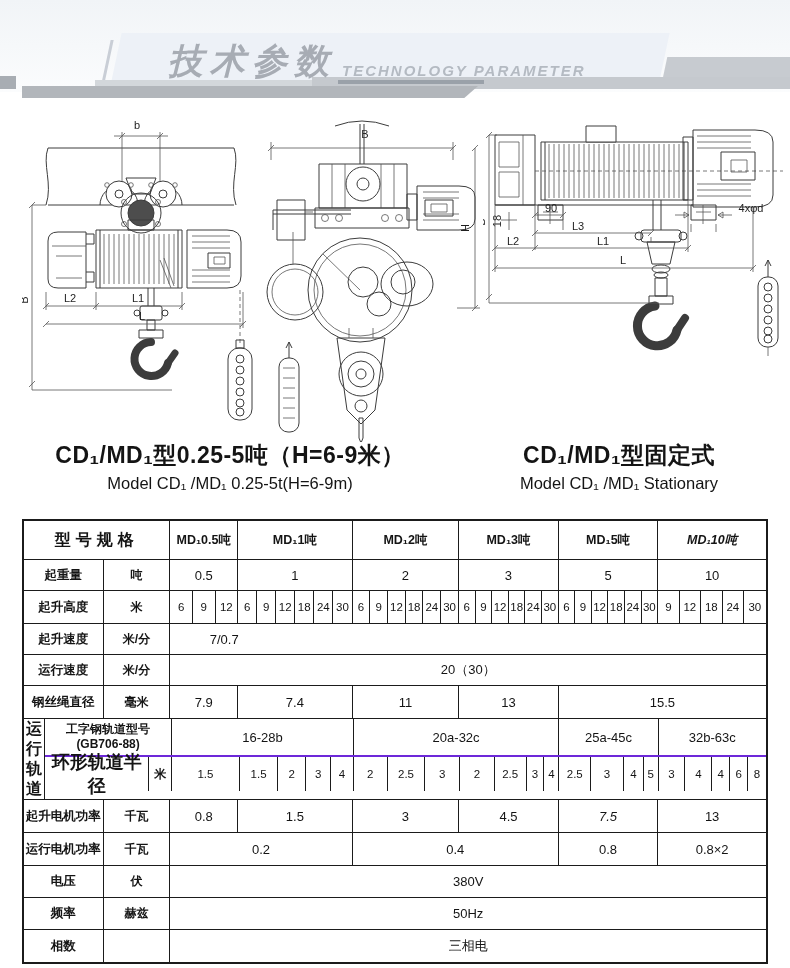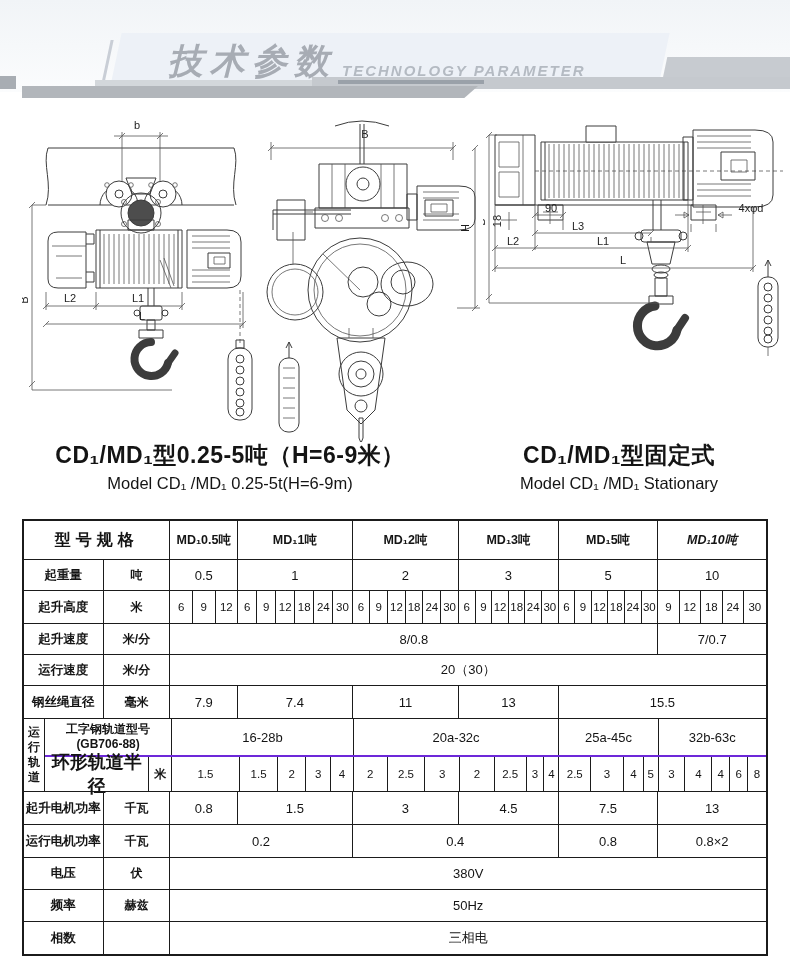--- a/index.html
+++ b/index.html
@@ -47,21 +47,21 @@
   .unit{width:8.99%;font-size:12px;font-weight:600;}
   .vals{width:80.27%;display:flex;}
   .vc{display:flex;flex:0 0 auto;align-items:center;justify-content:center;border-right:1px solid #1b1b1b;box-sizing:border-box;font-size:13px;overflow:hidden;}
   .vals .vc:last-child{border-right:none;}
   .lblw{width:19.73%;font-size:16px;font-weight:600;letter-spacing:5px;}
   .hdr .vc{font-weight:700;font-size:12.5px;}
   .dense .vc{font-size:11.5px;}
   .h38{height:38px}.h30{height:30px}.h32{height:32px}.h31{height:31px}.h36{height:36px}.h34{height:34px}
   .railsec{display:flex;border-bottom:1px solid #1b1b1b;}
   .strip{width:2.55%;border-right:1px solid #1b1b1b;box-sizing:border-box;display:flex;align-items:center;justify-content:center;
-         font-size:12px;font-weight:600;line-height:1.25;word-break:break-all;text-align:center;padding:0 10px;}
+         font-size:16px;font-weight:600;line-height:1.25;word-break:break-all;text-align:center;padding:0 10px;}
   .railrows{width:97.45%;display:flex;flex-direction:column;}
   .railrows .trow{border-bottom:none;}
   .railrows .trow.rrtop{border-bottom:2px solid #6d28d9;}
   .lbl2{width:17.63%;flex-direction:column;font-size:12px;font-weight:600;line-height:1.25;}
   .lbl2b{width:14.46%;font-size:18px;font-weight:600;}
   .unit2{width:3.17%;font-size:12px;font-weight:600;padding:0;}
   .railrows .vals{width:82.37%;justify-content:center;}
 </style>
 </head>
 <body>
@@ -362,21 +362,20 @@
           <span class="vc" style="width: 3.61%;">18</span>
           <span class="vc" style="width: 3.61%;">24</span>
           <span class="vc" style="width: 3.62%;">30</span>
         </div>
     </div>
 
     <div class="trow h30">
       <div class="cell lbl">起升速度</div>
       <div class="cell unit">米/分</div>
       <div class="vals">
-          <span class="vc" style="width: 81.93%;">8/0.8</span>
           <span class="vc" style="width: 18.07%;">7/0.7</span>
         </div>
     </div>
 
     <div class="trow h30">
       <div class="cell lbl">运行速度</div>
       <div class="cell unit">米/分</div>
       <div class="vals">
           <span class="vc" style="width: 100%;">20（30）</span>
         </div>
@@ -440,21 +439,21 @@
     </div>
 
     <div class="trow h32">
       <div class="cell lbl">起升电机功率</div>
       <div class="cell unit">千瓦</div>
       <div class="vals">
           <span class="vc" style="width: 11.37%;">0.8</span>
           <span class="vc" style="width: 19.23%;">1.5</span>
           <span class="vc" style="width: 17.89%;">3</span>
           <span class="vc" style="width: 16.72%;">4.5</span>
-          <span class="vc" style="width: 16.72%;">7.5</span>
+          <span class="vc" style="width: 16.72%; font-style: italic;">7.5</span>
           <span class="vc" style="width: 18.06%;">13</span>
         </div>
     </div>
 
     <div class="trow h32">
       <div class="cell lbl">运行电机功率</div>
       <div class="cell unit">千瓦</div>
       <div class="vals">
           <span class="vc" style="width: 30.6%;">0.2</span>
           <span class="vc" style="width: 34.61%;">0.4</span>

